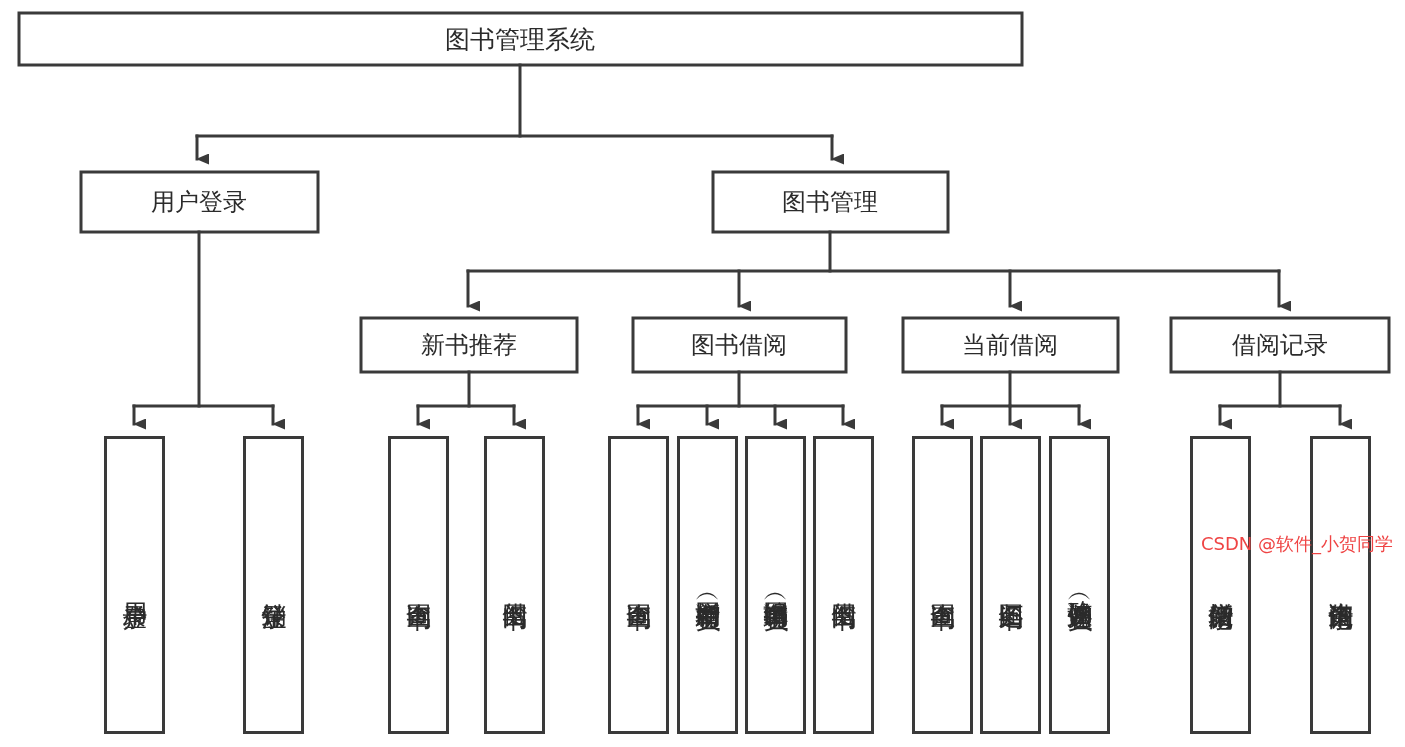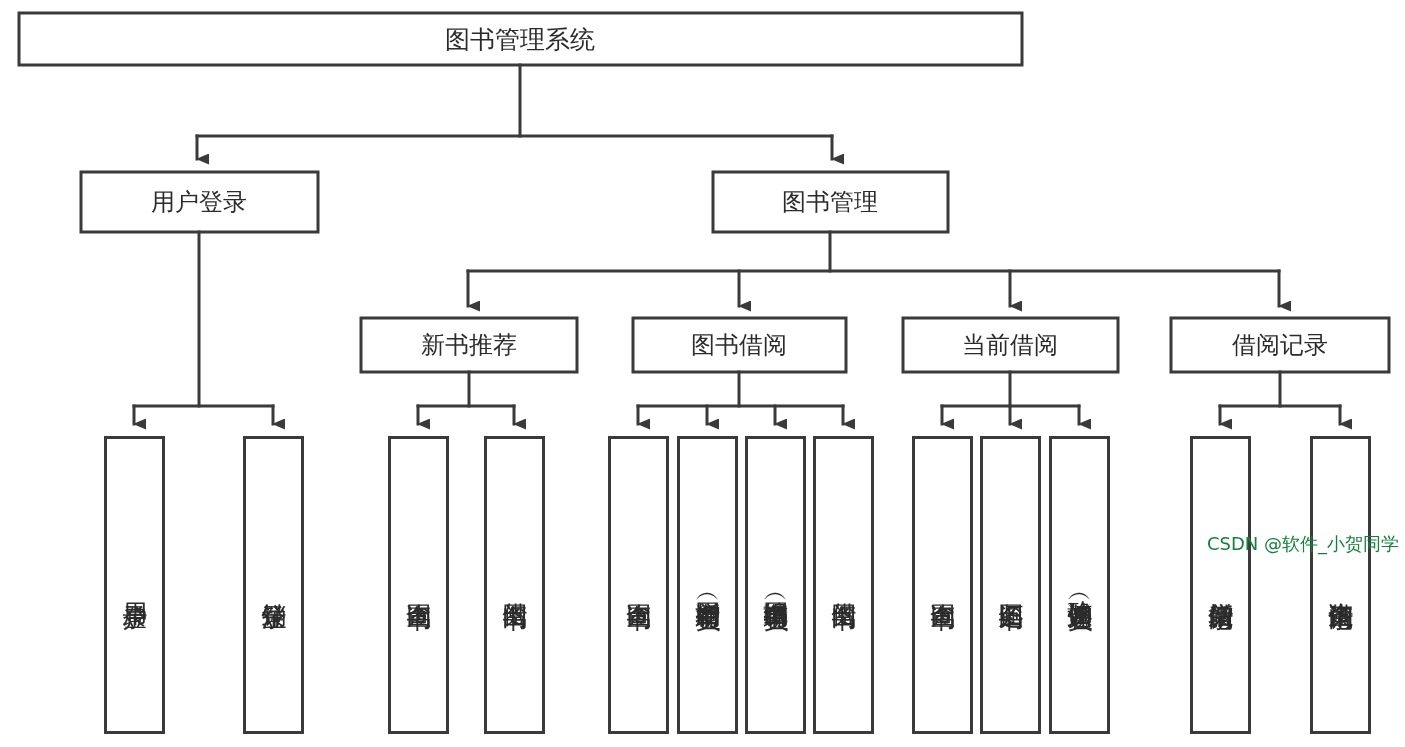--- a/index.html
+++ b/index.html
@@ -35,24 +35,24 @@
     text-orientation:upright;
     font-size:25px;
     line-height:1.04;
     letter-spacing:1px;
     color:#2b2b2b;
     white-space:nowrap;
     font-family:"DejaVu Sans","Liberation Sans",sans-serif;
   }
   .watermark{
     position:absolute;
-    right:6px;
+    right:12px;
     bottom:4px;
     font-size:18px;
-    color:#15803d;
+    color:#ef4444;
     font-family:"DejaVu Sans","Liberation Sans",sans-serif;
     white-space:nowrap;
     pointer-events:none;
   }
 </style>
 </head>
 <body>
 
 <div id="diagram-root">
 

